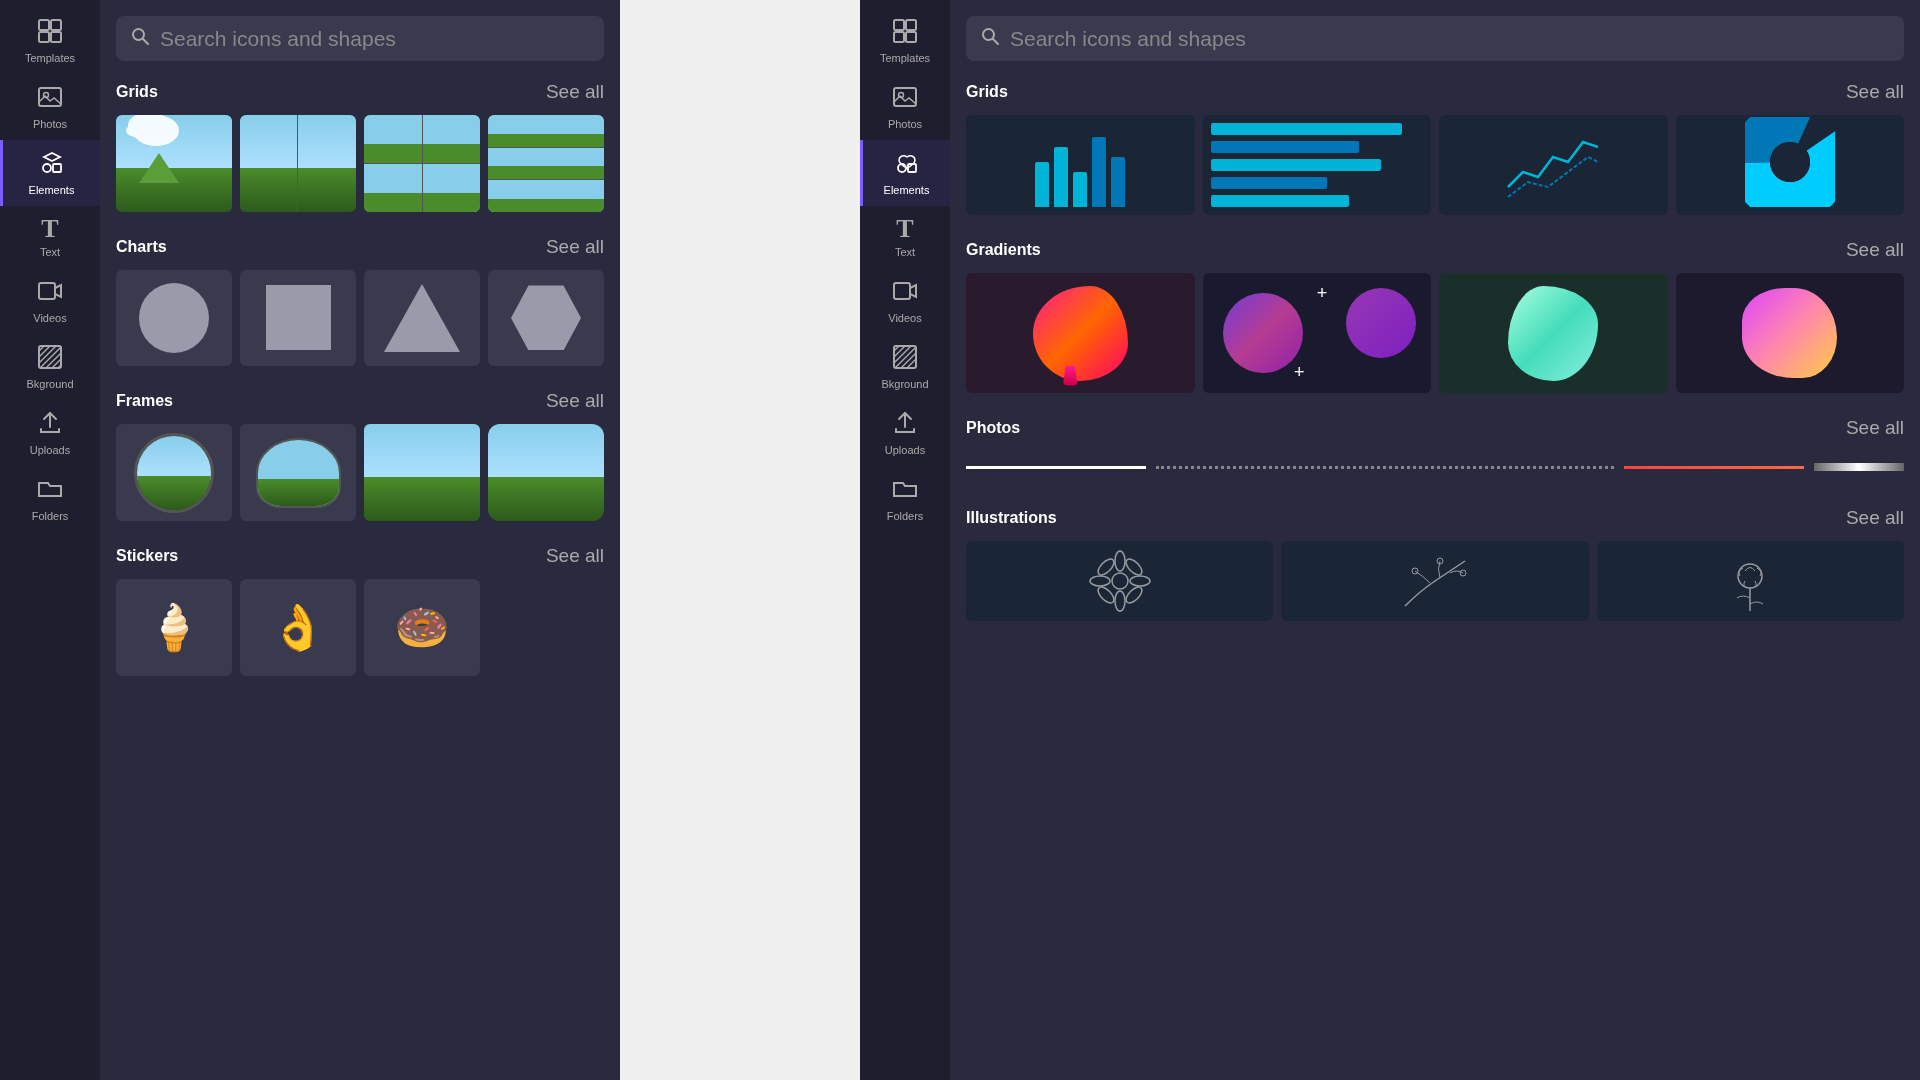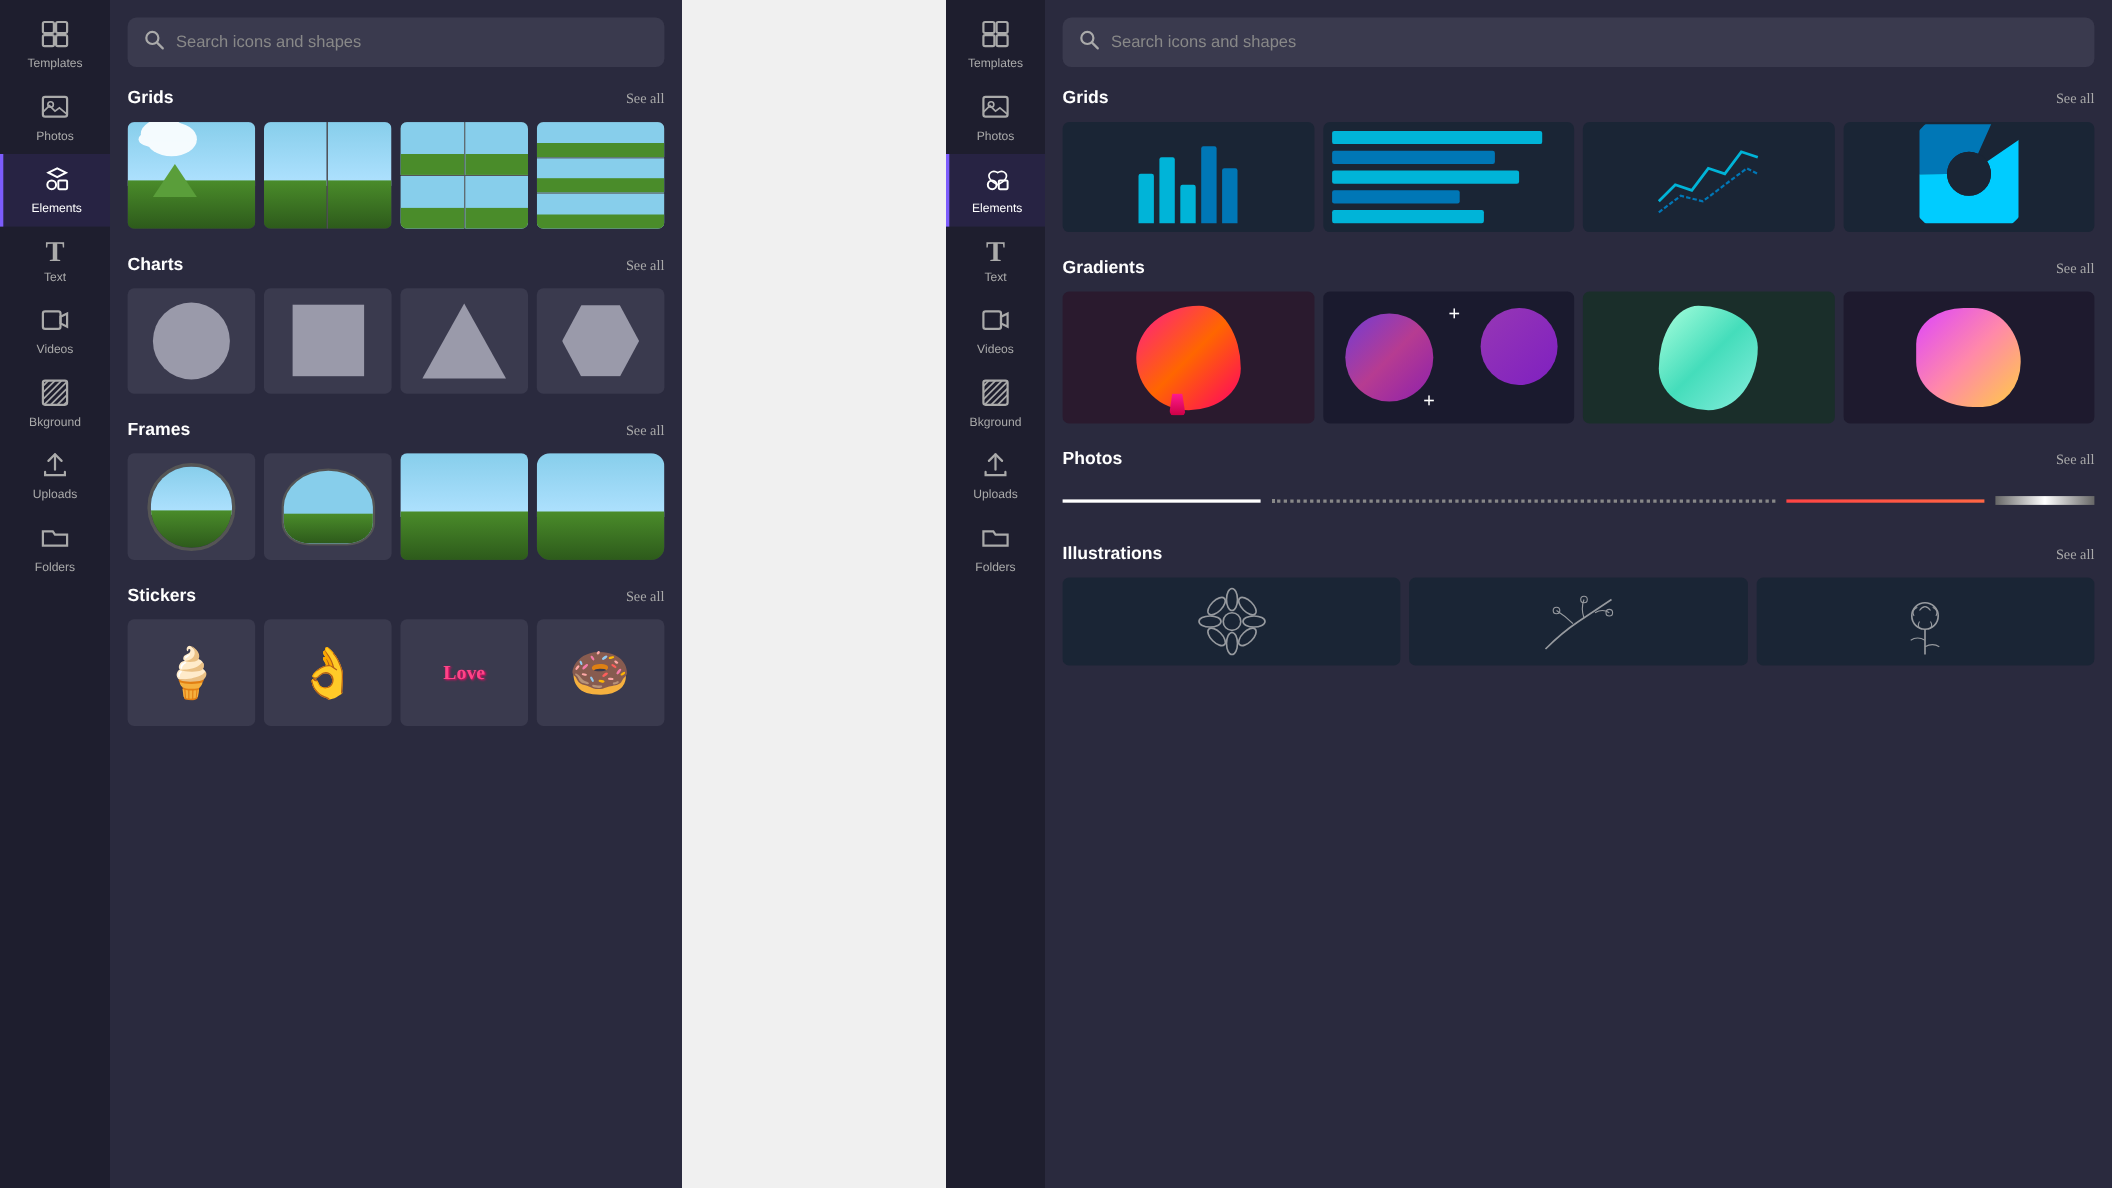--- a/index.html
+++ b/index.html
@@ -109,21 +109,21 @@
       color: #aaa;
       font-size: 18px;
       flex-shrink: 0;
     }
 
     .search-input {
       background: transparent;
       border: none;
       outline: none;
       color: #5eead4;
-      font-size: 15px;
+      font-size: 21px;
       width: 100%;
       cursor: text;
     }
 
     .search-input::placeholder {
       color: #888;
     }
 
     
     .section {
@@ -138,23 +138,22 @@
     }
 
     .section-title {
       color: #fff;
       font-size: 16px;
       font-weight: 600;
     }
 
     .see-all {
       color: #aaa;
-      font-size: 13px;
+      font-size: 19px;
       cursor: pointer;
-      font-family: Liberation Serif, serif;
     }
 
     
     .items-grid {
       display: grid;
       grid-template-columns: repeat(4, 1fr);
       gap: 8px;
     }
 
     .grid-item {
@@ -603,21 +602,20 @@
     </div>
 
     <div class="section">
       <div class="section-header">
         <span class="section-title">Stickers</span>
         <span class="see-all">See all</span>
       </div>
       <div class="items-grid">
         <div class="sticker-item" style="font-size:45px;">🍦</div>
         <div class="sticker-item" style="font-size:45px;">👌</div>
-        <div class="sticker-item" style="font-size:18px;font-weight:bold;color:#ff4488;font-family:'Comic Sans MS',cursive;text-shadow:1px 1px 2px #ff0066;">Love</div>
         <div class="sticker-item" style="font-size:45px;">🍩</div>
       </div>
     </div>
 
   </div>
 </div>
 
 <div class="center-canvas" style="background:#f0f0f0;"></div>
 
 <div class="right-panel">

